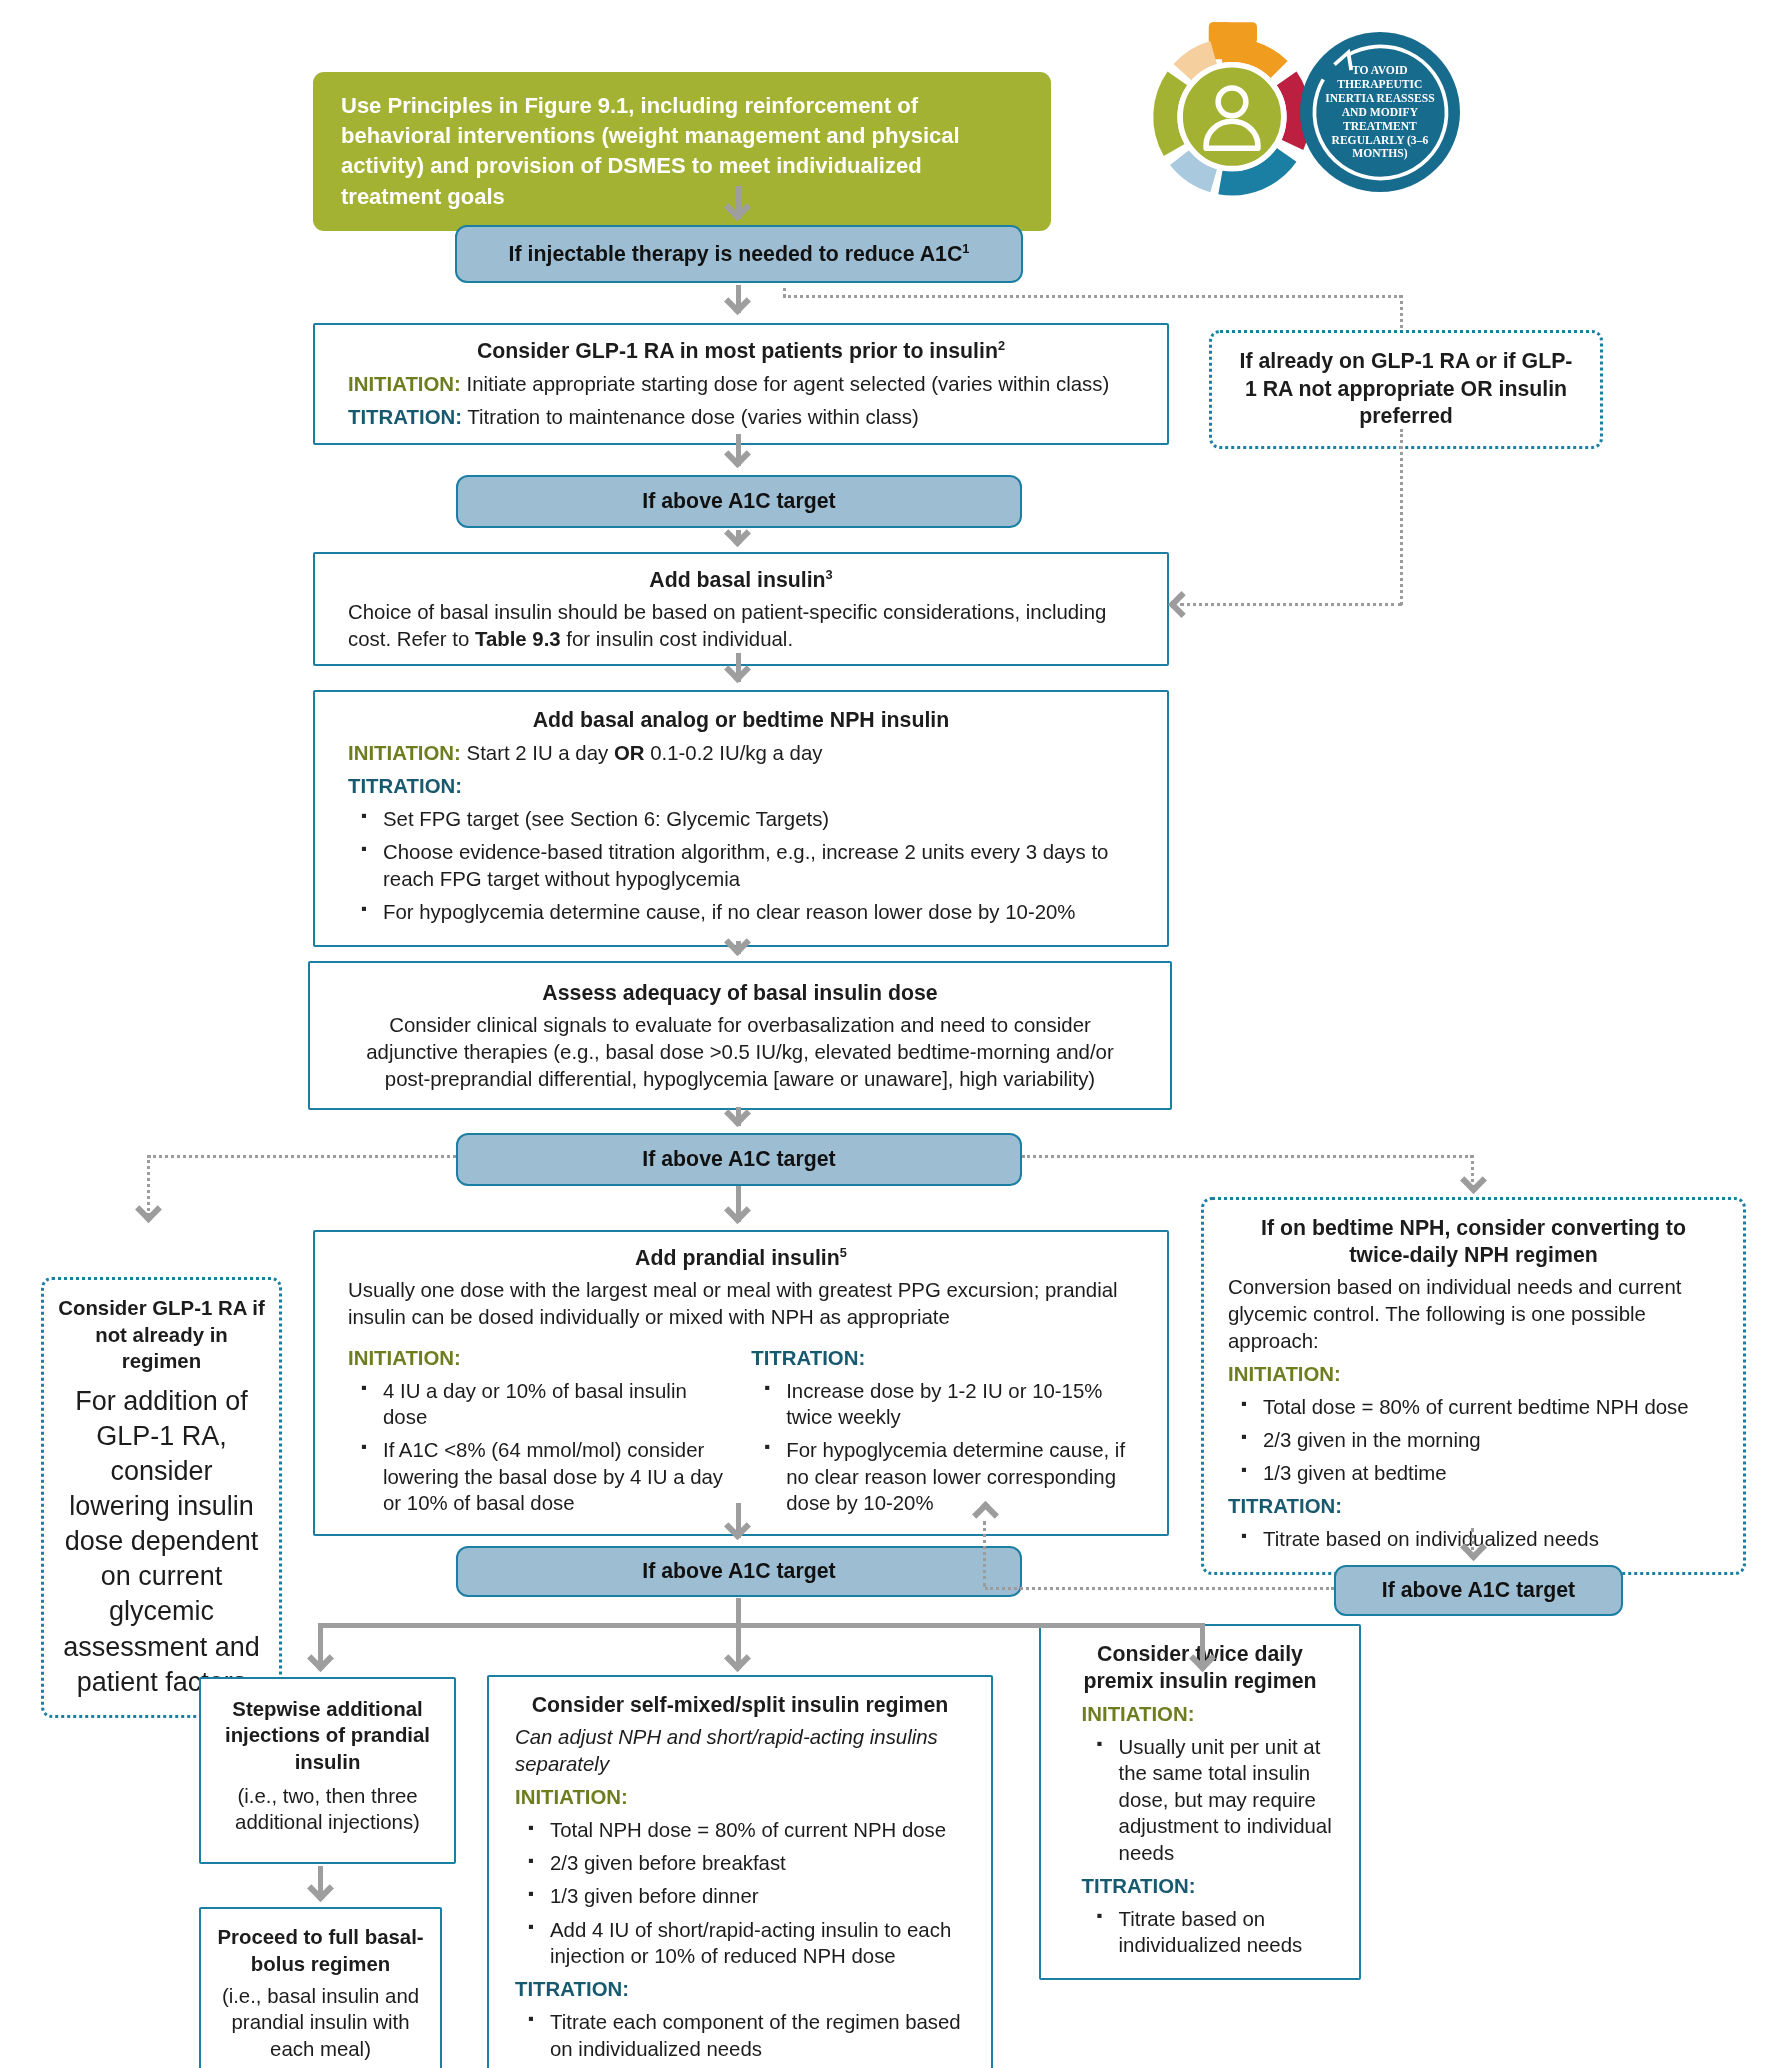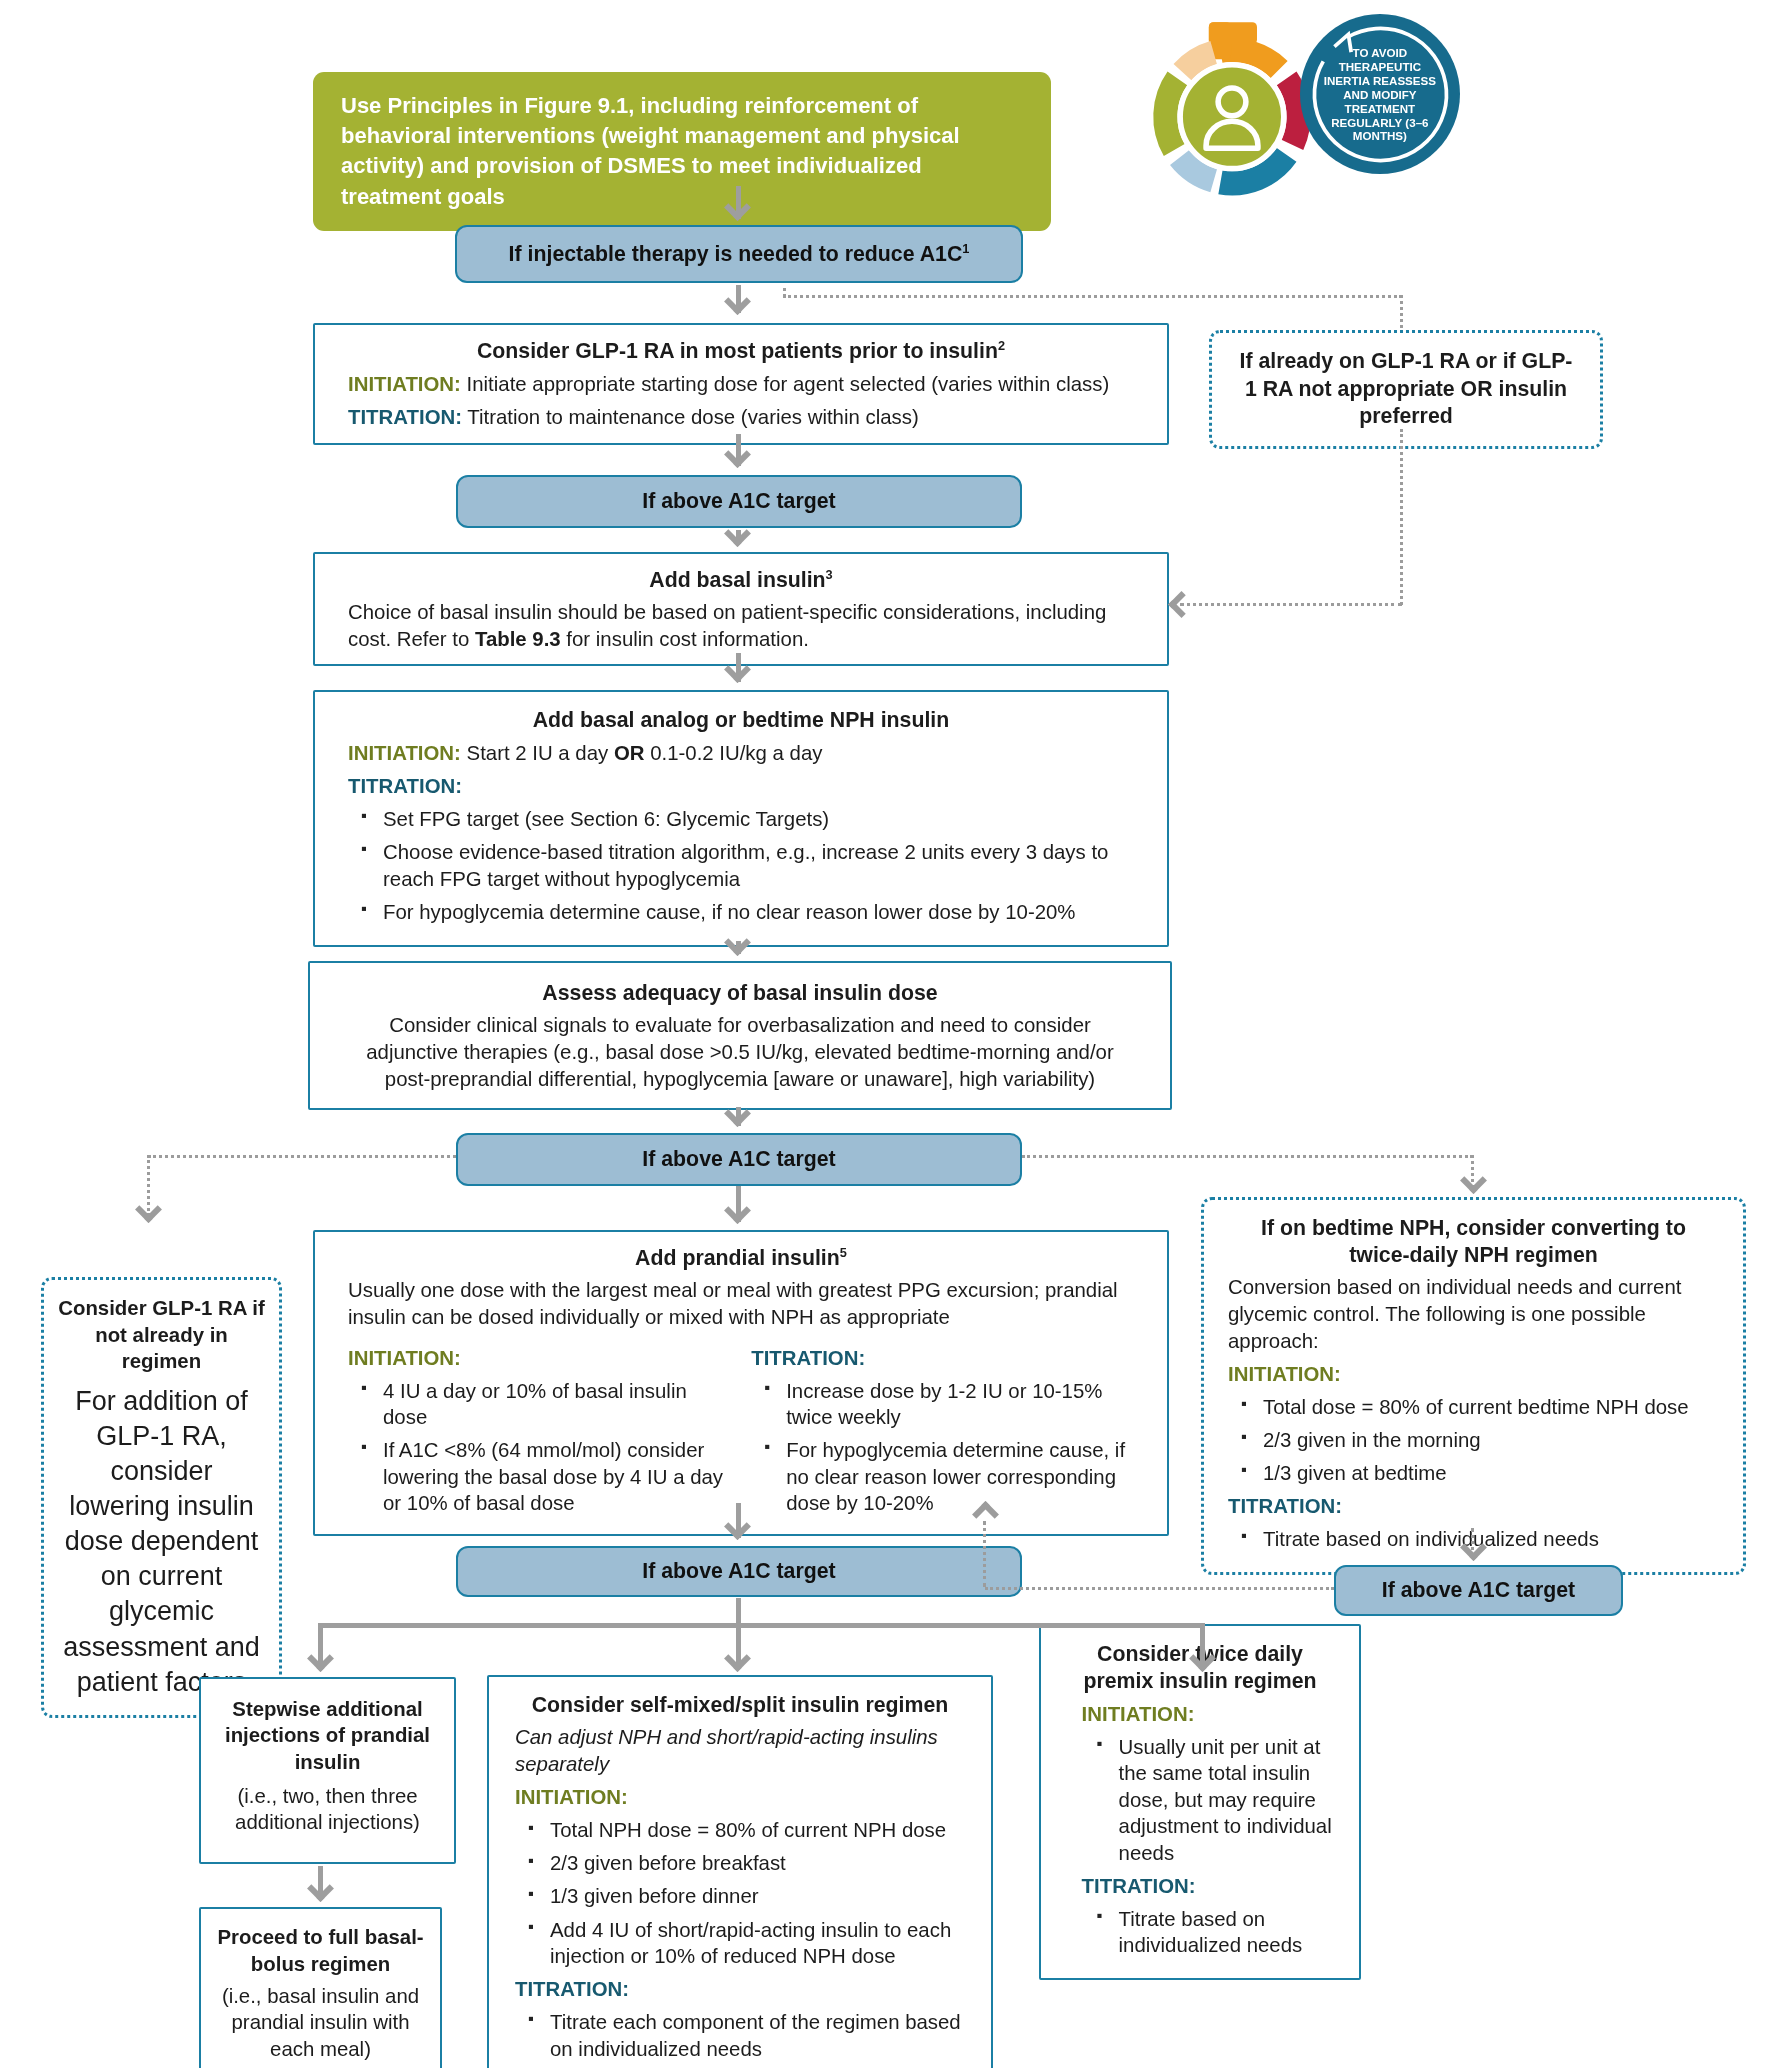--- a/index.html
+++ b/index.html
@@ -35,21 +35,21 @@
   .hline{position:absolute;height:4.6px;background:#9e9e9e;}
   .vdot{position:absolute;width:0;border-left:3.7px dotted #9c9c9c;}
   .hdot{position:absolute;height:0;border-top:3.7px dotted #9c9c9c;}
   .chev{position:absolute;width:13px;height:13px;border:solid #9e9e9e;border-width:0 6.5px 6.5px 0;}
   .chev.down{transform:rotate(45deg);}
   .chev.up{transform:rotate(-135deg);}
   .chev.left{transform:rotate(135deg);}
 
   
   .cycle{position:absolute;left:1139px;top:13px;width:186px;height:187px;}
-  .reassess{position:absolute;left:1300px;top:14px;width:160px;height:160px;}
+  .reassess{position:absolute;left:1300px;top:32px;width:160px;height:160px;font-family:Liberation Serif, serif;}
   .reassess .disc{position:absolute;inset:0;border-radius:50%;background:#176b8d;}
   .reassess .txt{position:absolute;left:20.4px;top:32px;width:119px;color:#fff;font-weight:bold;
                  font-size:11.6px;line-height:1.2;text-align:center;}
   .reassess svg{position:absolute;inset:0;}
 </style>
 </head>
 <body>
 
 <div class="canvas">
 
@@ -95,21 +95,21 @@
   <div class="box dotted" style="left:1209px;top:330px;width:394px;min-height:96px;display:flex;align-items:center;justify-content:center;">
     <div class="center" style="font-weight:bold;font-size:21.3px;line-height:1.3;">If already on GLP-1 RA or if GLP-1 RA not appropriate OR insulin preferred</div>
   </div>
 
   <div class="box blue" style="left:456px;top:475px;width:566px;height:53px;">
     <span>If above A1C target</span>
   </div>
 
   <div class="box white" style="left:313px;top:552px;width:856px;min-height:100px;padding:11px 33px;">
     <div class="box-title"><span>Add basal insulin</span><sup>3</sup></div>
-    <div class="box-body"><span>Choice of basal insulin should be based on patient-specific considerations, including cost. Refer to </span><b>Table 9.3</b><span> for insulin cost information.</span></div>
+    <div class="box-body"><span>Choice of basal insulin should be based on patient-specific considerations, including cost. Refer to </span><b>Table 9.3</b><span> for insulin cost individual.</span></div>
   </div>
 
   <div class="box white" style="left:313px;top:690px;width:856px;min-height:250px;padding:13px 33px;">
     <div class="box-title">Add basal analog or bedtime NPH insulin</div>
     <div class="lbl-line"><span class="lbl-init">INITIATION:</span> <span>Start 2 IU a day </span><b>OR</b><span> 0.1-0.2 IU/kg a day</span></div>
     <div class="lbl-line lbl-titr">TITRATION:</div>
     <ul class="bul">
       <li>Set FPG target (see Section 6: Glycemic Targets)</li>
       <li>Choose evidence-based titration algorithm, e.g., increase 2 units every 3 days to reach FPG target without hypoglycemia</li>
       <li>For hypoglycemia determine cause, if no clear reason lower dose by 10-20%</li>

